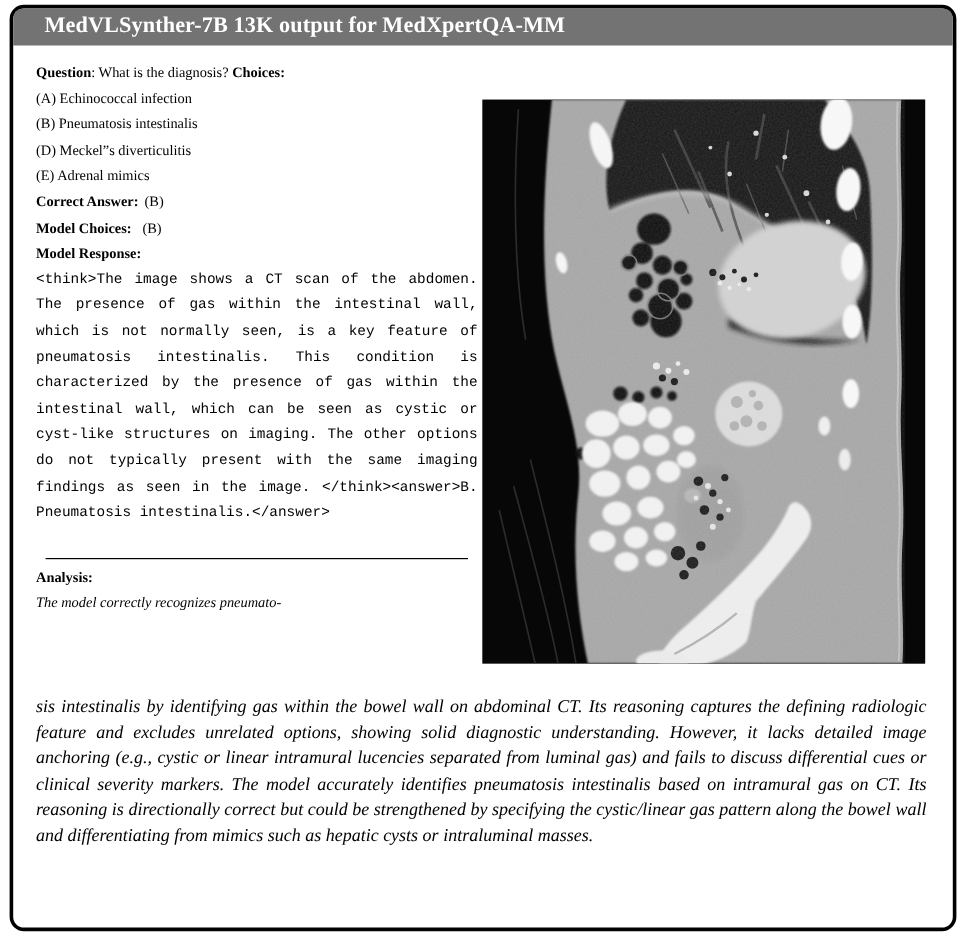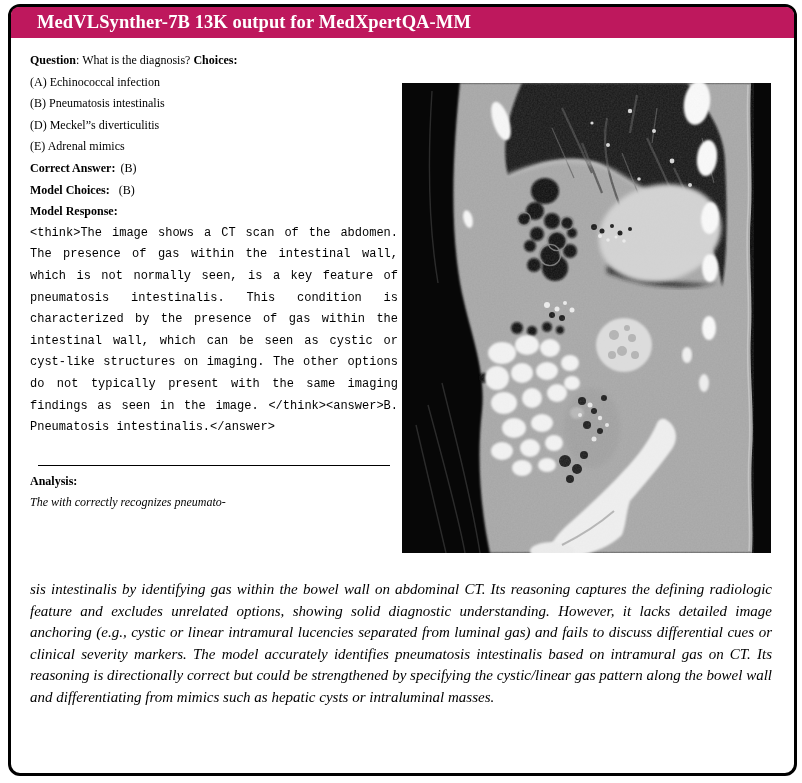--- a/index.html
+++ b/index.html
@@ -6,21 +6,21 @@
   body{
     width:802px;height:783px;position:relative;background:#ffffff;
     font-family:"Liberation Serif", serif;color:#000;
     -webkit-font-smoothing:antialiased;
   }
   .frame{
     position:absolute;left:8px;top:4px;width:783px;height:766px;
     border:3px solid #000;border-radius:12px;background:#fff;box-sizing:content-box;
   }
   .titlebar{
-    height:31px;background:#be185d;border-radius:8px 8px 0 0;
+    height:31px;background:#737373;border-radius:8px 8px 0 0;
     display:flex;align-items:center;
   }
   .titlebar .title{
     color:#fff;font-weight:bold;font-size:18.5px;padding-left:26px;letter-spacing:.1px;
     white-space:nowrap;
   }
   .col{
     position:absolute;left:30px;top:50px;width:368px;
     font-size:12px;line-height:21.6px;
   }
@@ -59,21 +59,21 @@
   <p>(A) Echinococcal infection</p>
   <p>(B) Pneumatosis intestinalis</p>
   <p>(D) Meckel”s diverticulitis</p>
   <p>(E) Adrenal mimics</p>
   <p><span class="b">Correct Answer:</span><span class="val">(B)</span></p>
   <p><span class="b">Model Choices:</span><span class="val2">(B)</span></p>
   <p><span class="b">Model Response:</span></p>
   <p class="response">&lt;think&gt;The image shows a CT scan of the abdomen. The presence of gas within the intestinal wall, which is not normally seen, is a key feature of pneumatosis intestinalis. This condition is characterized by the presence of gas within the intestinal wall, which can be seen as cystic or cyst-like structures on imaging. The other options do not typically present with the same imaging findings as seen in the image. &lt;/think&gt;&lt;answer&gt;B. Pneumatosis intestinalis.&lt;/answer&gt;</p>
   <hr class="sep">
   <p class="an-label">Analysis:</p>
-  <p class="an-line1">The with correctly recognizes pneumato-</p>
+  <p class="an-line1">The model correctly recognizes pneumato-</p>
 </div>
 
 <p class="analysis-body">sis intestinalis by identifying gas within the bowel wall on abdominal CT. Its reasoning captures the defining radiologic feature and excludes unrelated options, showing solid diagnostic understanding. However, it lacks detailed image anchoring (e.g., cystic or linear intramural lucencies separated from luminal gas) and fails to discuss differential cues or clinical severity markers. The model accurately identifies pneumatosis intestinalis based on intramural gas on CT. Its reasoning is directionally correct but could be strengthened by specifying the cystic/linear gas pattern along the bowel wall and differentiating from mimics such as hepatic cysts or intraluminal masses.</p>
 
 <div class="ct" role="img" aria-label="Sagittal abdominal CT scan (lung window) showing gas bubbles within the bowel wall">
   <svg width="369" height="470" viewBox="0 0 369 470" xmlns="http://www.w3.org/2000/svg">
     <defs>
       <filter id="soft1">
           <feGaussianBlur stdDeviation="1"></feGaussianBlur>
         </filter>

